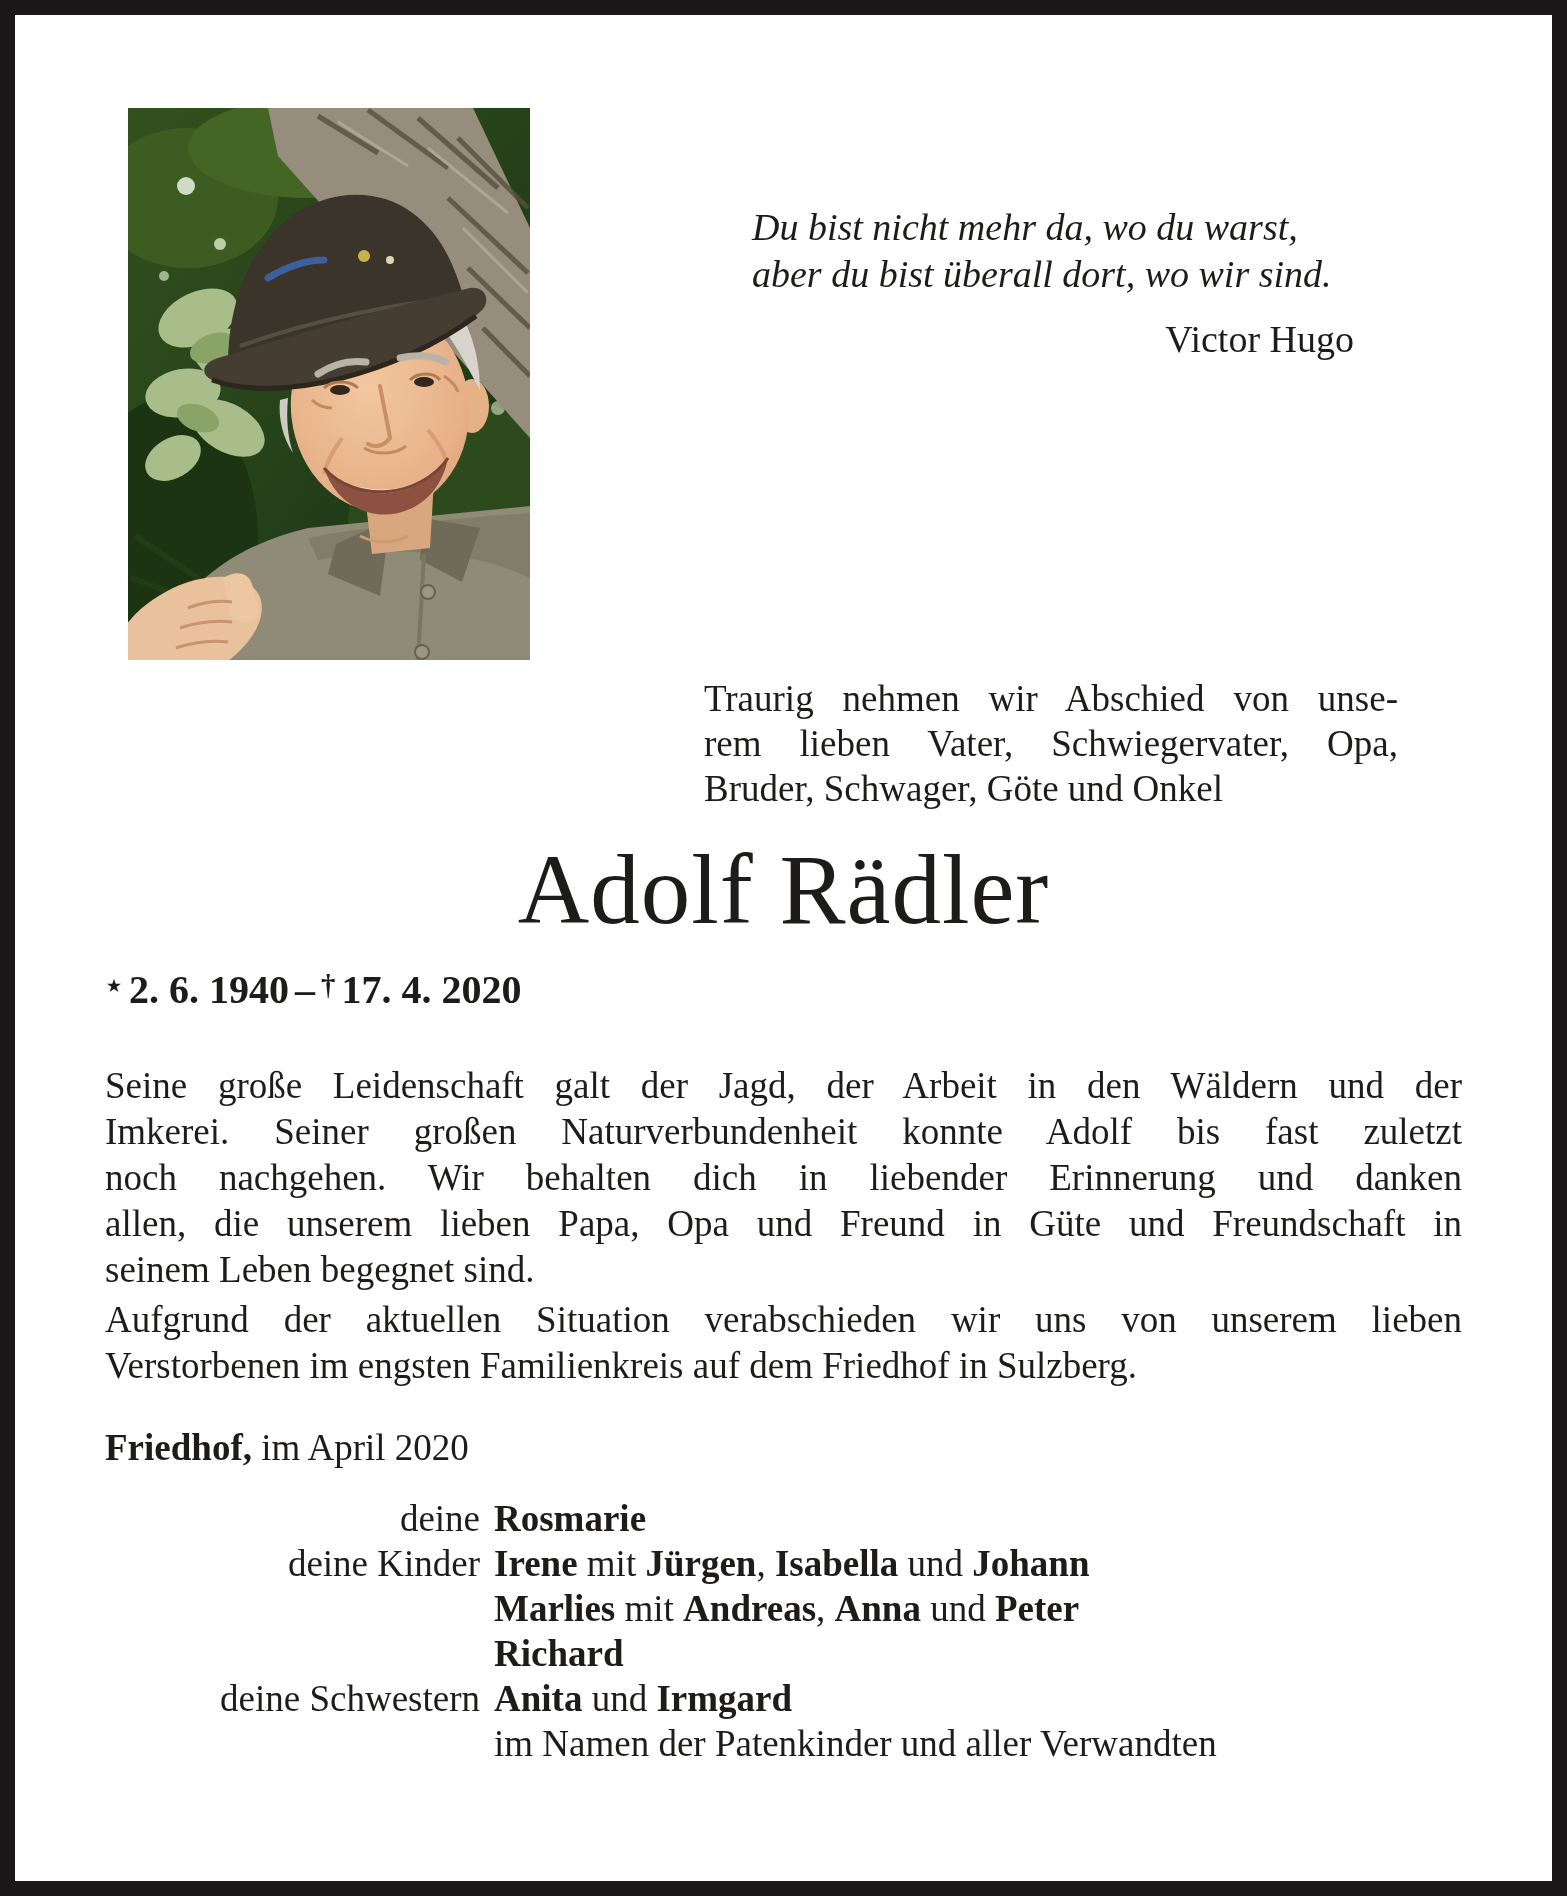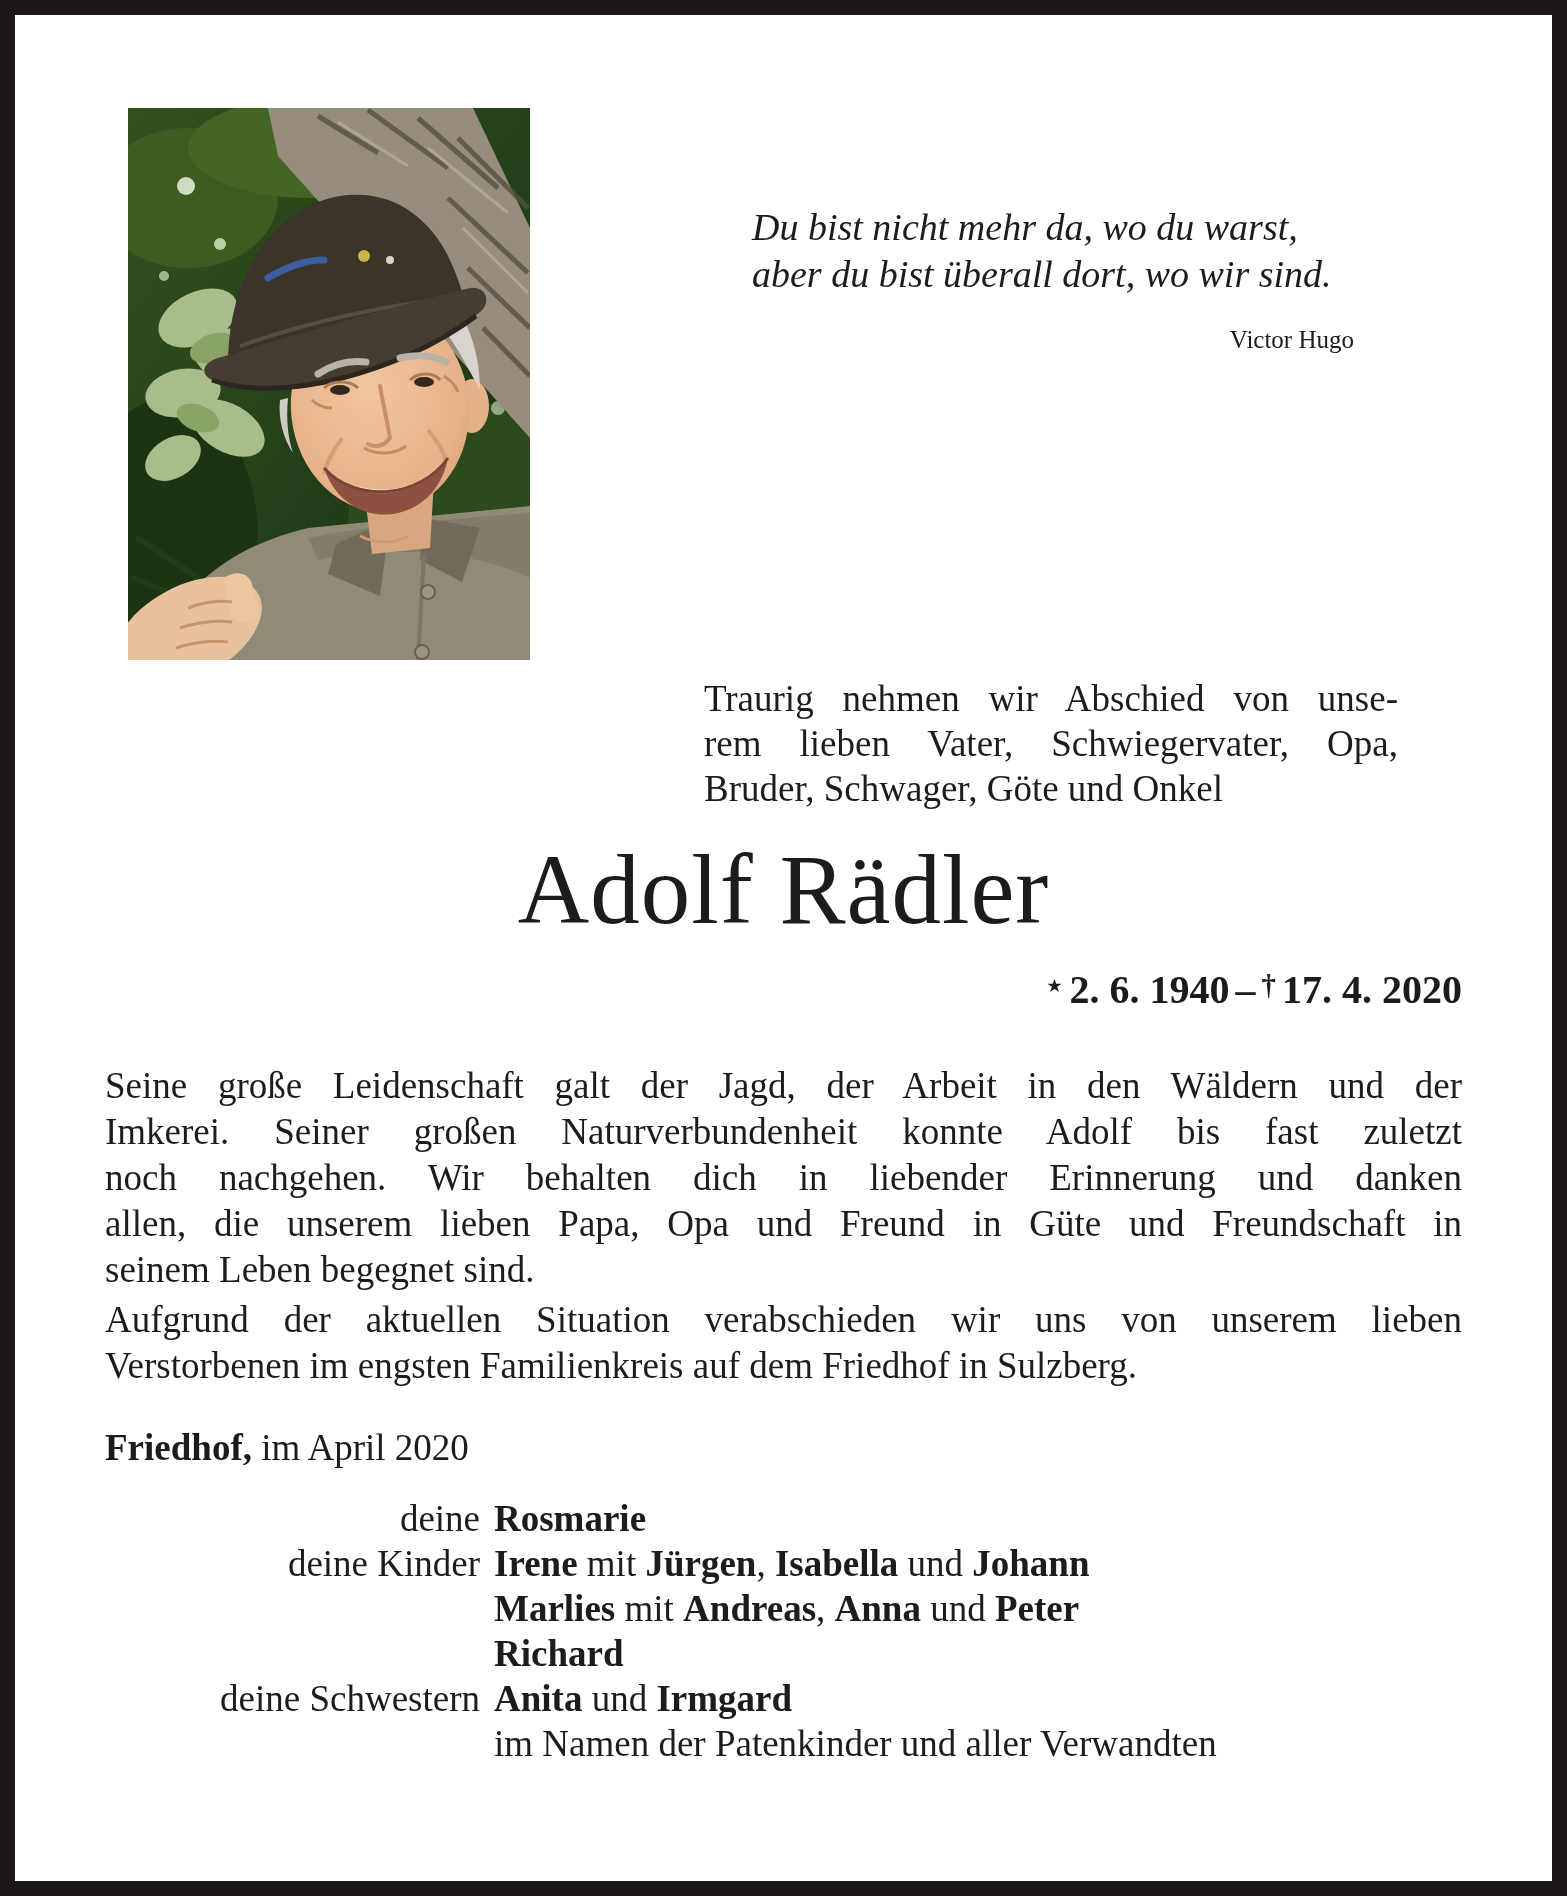--- a/index.html
+++ b/index.html
@@ -20,34 +20,34 @@
   .photo{
     position:absolute;left:128px;top:108px;width:402px;height:552px;
     overflow:hidden;background:#2a4519;
   }
   .photo svg{display:block;}
   .quote{
     position:absolute;left:752px;top:204px;width:602px;
     font-style:italic;font-size:38px;line-height:47px;
   }
   .quote .attr{
-    font-style:normal;font-size:25px;text-align:right;margin-top:18px;
+    font-style:normal;font-size:38px;text-align:right;margin-top:18px;
   }
   .intro{
     position:absolute;left:704px;top:676px;width:694px;
     font-size:37px;line-height:45px;
   }
   .title{
     position:absolute;left:105px;top:833px;width:1357px;
     text-align:center;font-size:99px;line-height:1.15;
     letter-spacing:1px;
   }
   .dates{
     position:absolute;left:105px;top:966px;width:1357px;
-    text-align:right;font-size:40px;font-weight:bold;
+    text-align:left;font-size:40px;font-weight:bold;
   }
   .dates .sym{font-size:0.72em;vertical-align:0.28em;padding-right:6px;}
   .dates .sep{padding:0 6px;}
   .para{
     position:absolute;left:105px;width:1357px;
     font-size:37px;line-height:46px;
   }
   .p1{top:1063px;}
   .p2{top:1297px;}
   .jline{text-align:justify;text-align-last:justify;}

